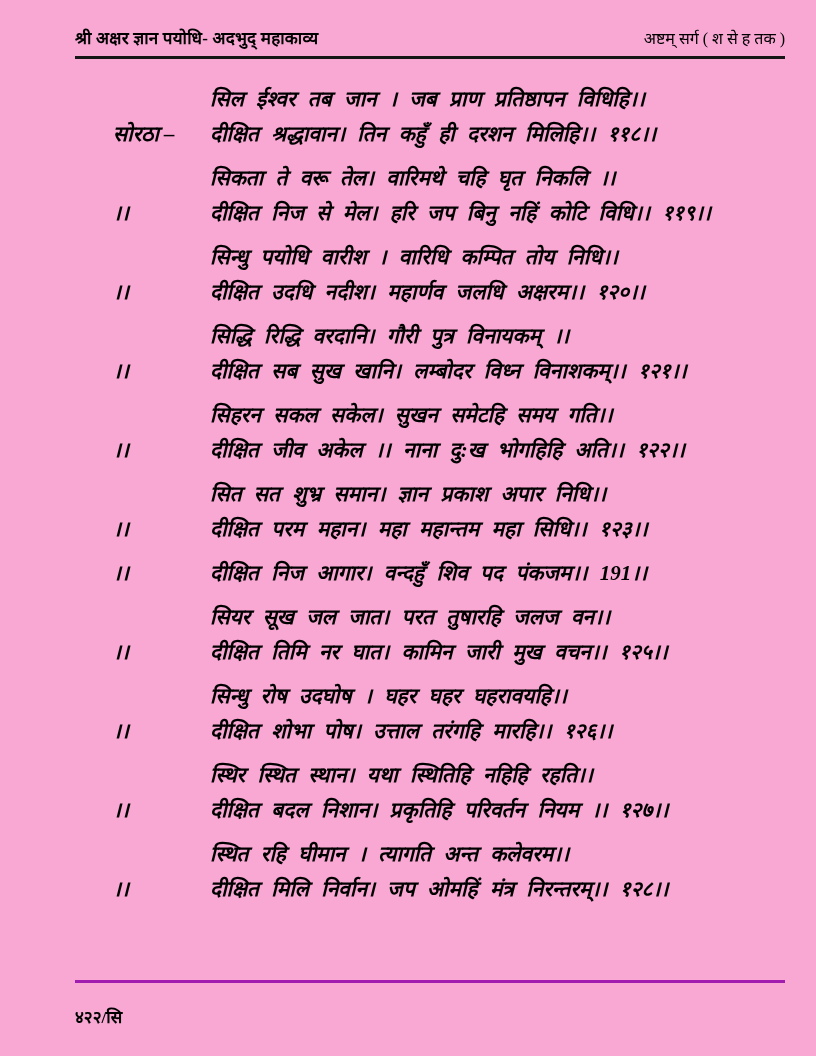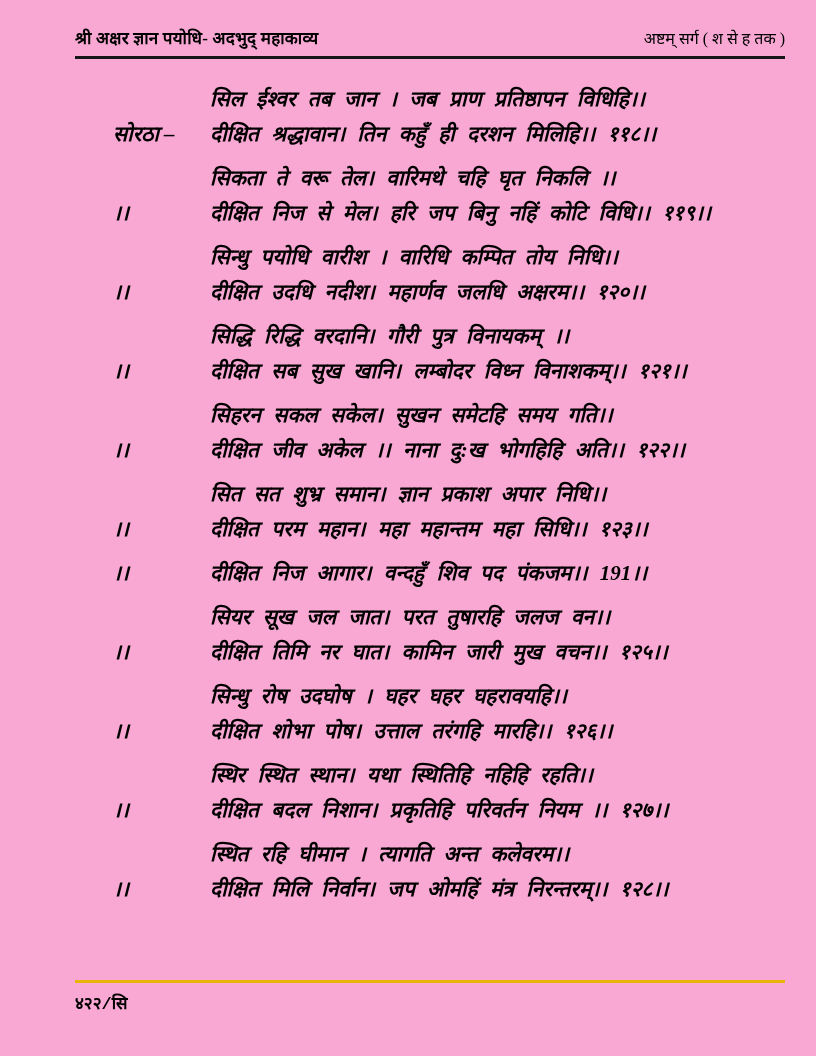--- a/index.html
+++ b/index.html
@@ -72,23 +72,22 @@
     font-style: italic;
     word-spacing: 7px;
     white-space: nowrap;
   }
   
   .footer {
     position: absolute;
     top: 980px;
     left: 75px;
     right: 31px;
-    border-top: 3px solid #eab308;
-    padding-top: 8px;
-    font-family: Liberation Mono, monospace;
+    border-top: 3px solid #a21caf;
+    padding-top: 22px;
   }
   .page-number {
     font-size: 17px;
     font-weight: bold;
   }
 </style>
 </head>
 <body>
 
 <div class="page">

